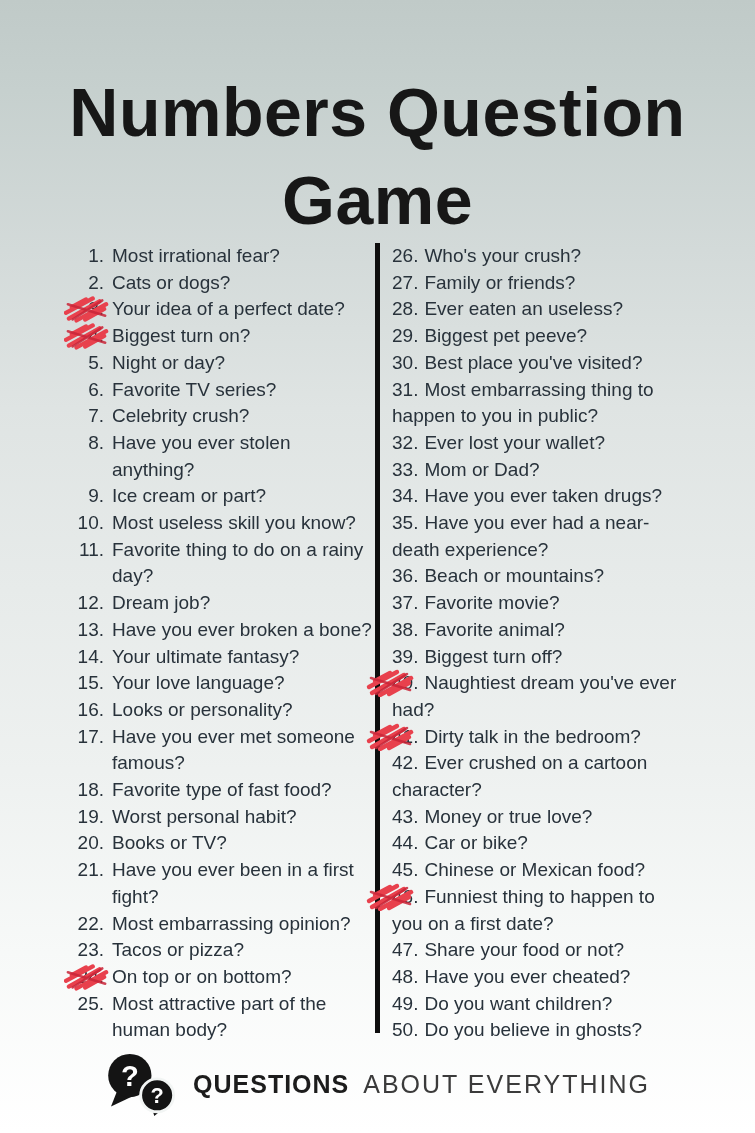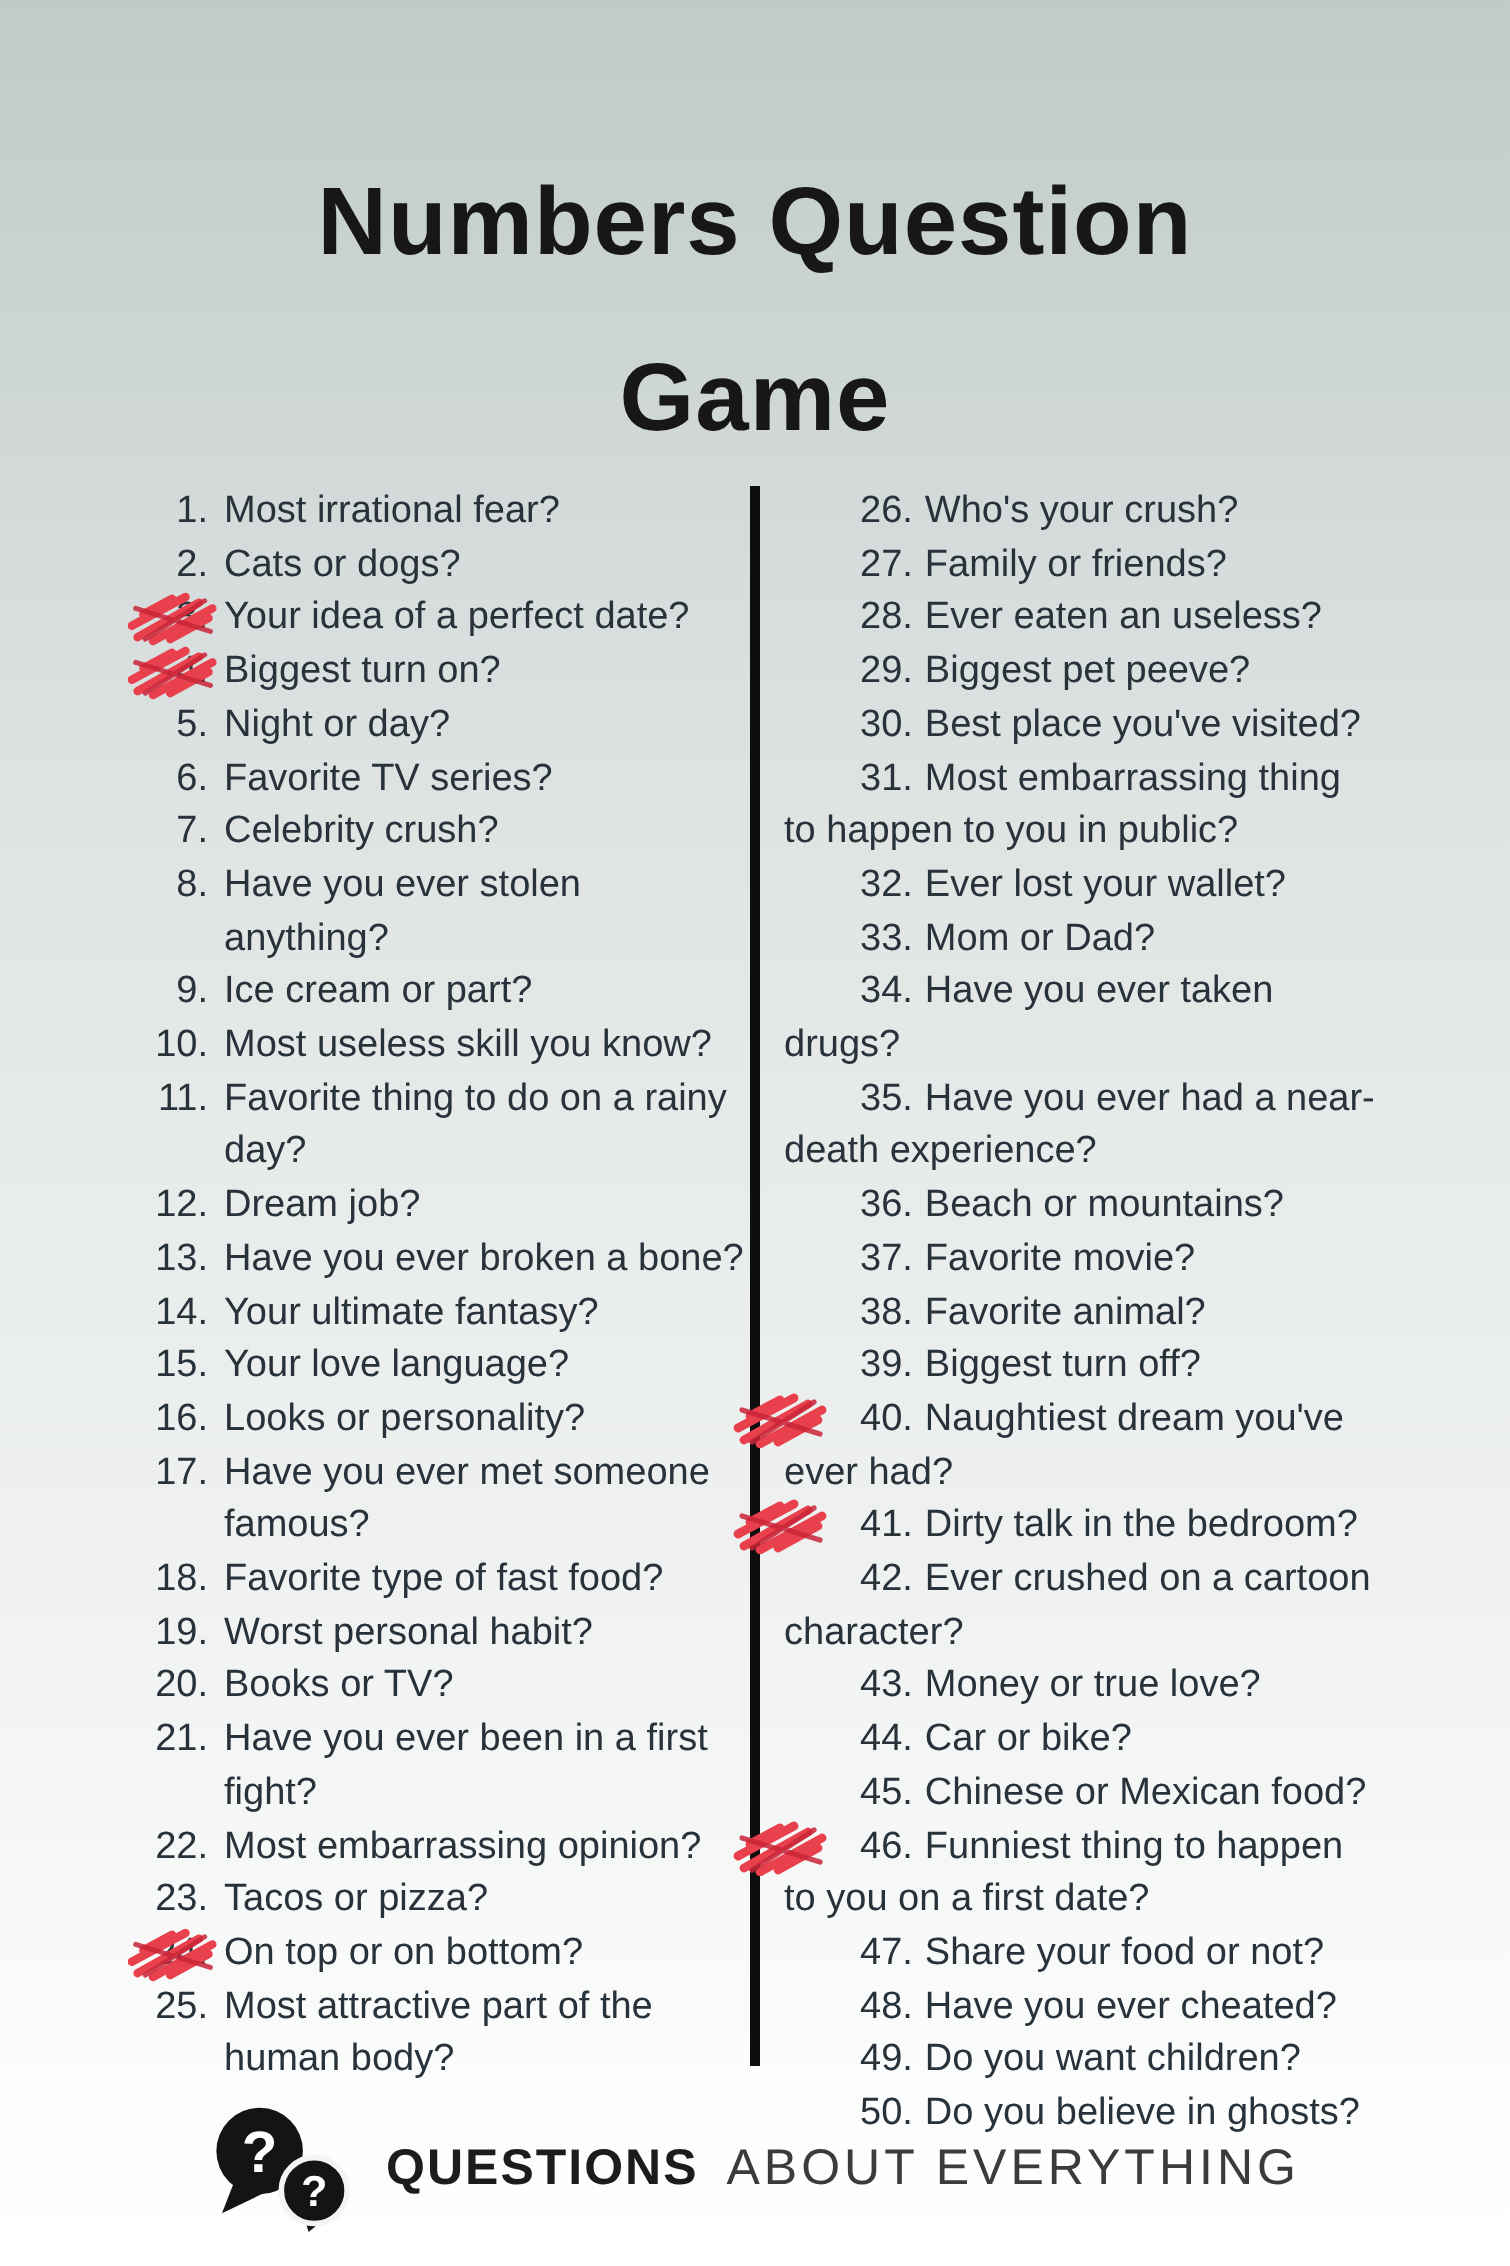--- a/index.html
+++ b/index.html
@@ -9,21 +9,21 @@
     overflow:hidden;
     font-family:"Liberation Sans","DejaVu Sans",sans-serif;
     background:linear-gradient(180deg,
       #c0cac8 0%, #c6d0ce 8%, #d3dad9 22%, #dfe4e3 36%,
       #e7ebea 52%, #eef1f0 68%, #f7f9f8 84%, #ffffff 100%);
   }
   
   .title{
     position:absolute;top:68px;left:0;right:0;
     text-align:center;
-    font-size:48px;line-height:88px;font-weight:bold;
+    font-size:68px;line-height:88px;font-weight:bold;
     color:var(--title-color,#171717);
     letter-spacing:0.5px;
   }
   
   .list{position:absolute;top:243px;left:0;right:0;height:800px;}
   .divider{
     position:absolute;left:375px;top:0;width:5px;height:790px;
     background:var(--divider-color,#0e0e0e);z-index:0;
   }
   .col{
@@ -32,21 +32,21 @@
     color:var(--text-color,#28323b);
   }
   .col-left{left:62px;width:312px;}
   .col-right{left:392px;width:296px;}
   .col-left .q{position:relative;padding-left:50px;}
   .col-left .num{
     position:absolute;left:0;top:0;width:42px;
     text-align:right;display:inline-block;
   }
   .col-right .q{position:relative;}
-  .col-right .num{margin-right:6px;margin-left:38px;}
+  .col-right .num{margin-right:6px;}
   .scribble{
     position:absolute;top:-1px;width:46px;height:28px;
     pointer-events:none;z-index:2;
   }
   .col-left .scribble{left:2px;}
   .col-right .scribble{left:-26px;width:50px;}
   .scribble svg{display:block;width:100%;height:100%;}
   
   .footer{
     position:absolute;top:1052px;left:0;right:0;

